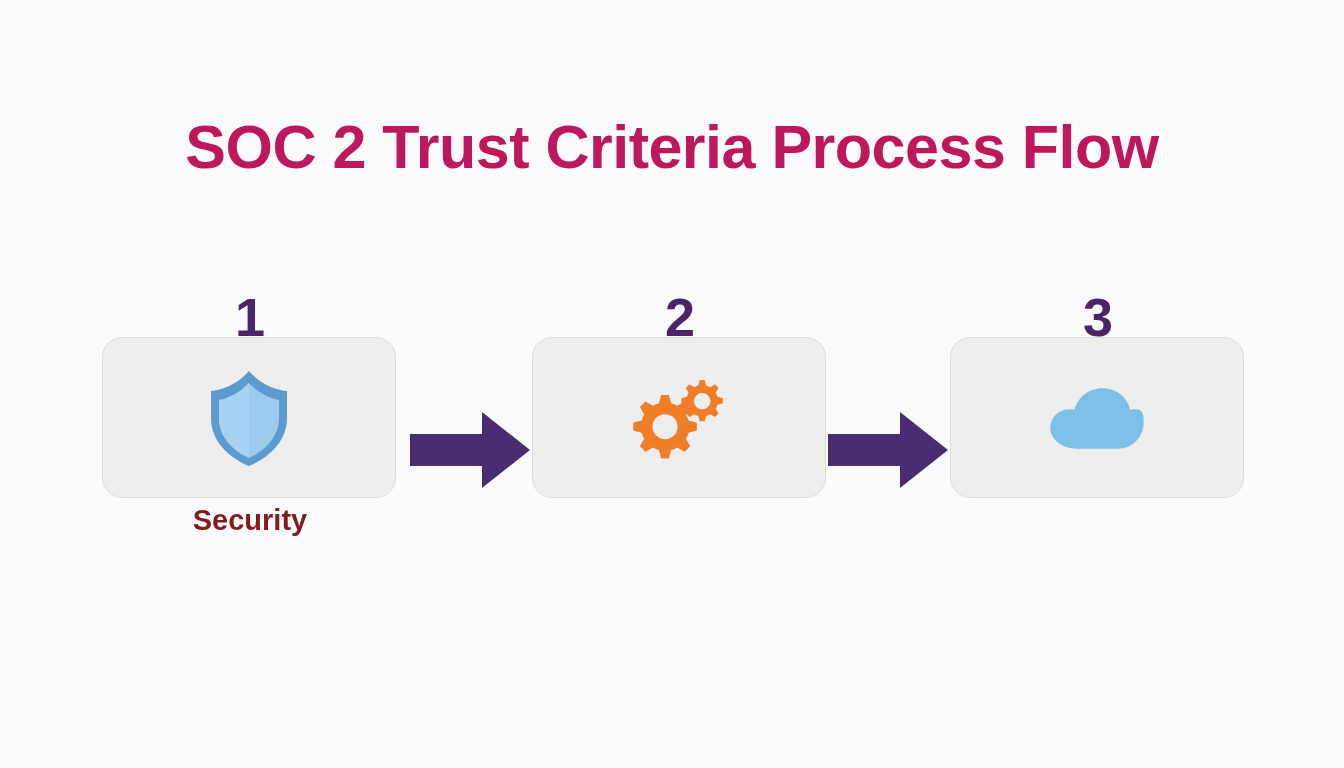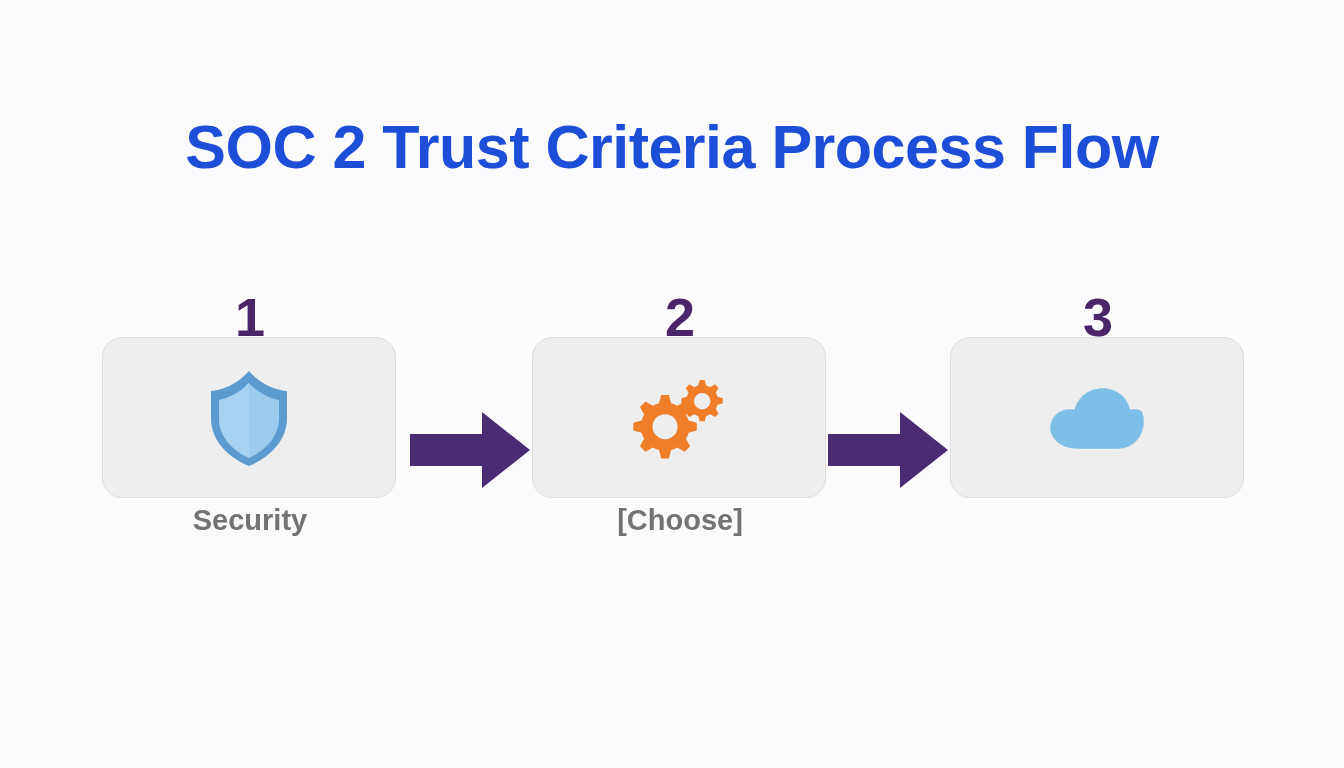--- a/index.html
+++ b/index.html
@@ -21,21 +21,21 @@
 
   
   .title {
     position: absolute;
     top: 112px;
     left: 0;
     width: 1344px;
     text-align: center;
     font-size: 61px;
     font-weight: bold;
-    color: #1d4ed8;
+    color: #be185d;
     letter-spacing: -0.5px;
     white-space: nowrap;
   }
 
   
   .flow {
     position: absolute;
     top: 290px;
     left: 102px;
     width: 1140px;
@@ -90,21 +90,21 @@
   }
 
   .step-label {
     position: absolute;
     top: 214px;
     left: -30px;
     width: 356px;
     text-align: center;
     font-size: 29px;
     font-weight: bold;
-    color: #737373;
+    color: #7f1d1d;
     white-space: nowrap;
   }
 
   
   .arrow {
     position: absolute;
     top: 122px;
     width: 120px;
     height: 76px;
     z-index: 1;
@@ -160,21 +160,20 @@
                        a21 21 0 0 1 2.7 6.4 l8.6 2.3 l0 8.0 l-8.6 2.3 a21 21 0 0 1 -2.7 6.4 l4.4 7.7
                        l-5.7 5.7 l-7.7 -4.4 a21 21 0 0 1 -6.4 2.7 l-2.3 8.6 l-8.0 0 l-2.3 -8.6
                        a21 21 0 0 1 -6.4 -2.7 l-7.7 4.4 l-5.7 -5.7 l4.4 -7.7 a21 21 0 0 1 -2.7 -6.4
                        l-8.6 -2.3 l0 -8.0 l8.6 -2.3 a21 21 0 0 1 2.7 -6.4 l-4.4 -7.7 l5.7 -5.7 l7.7 4.4
                        a21 21 0 0 1 6.4 -2.7 Z"></path>
               <circle cx="37.5" cy="59" r="13" fill="#eeeeef"></circle>
             </g>
           </svg>
         </div>
       </div>
-      <div class="step-label">[Choose]</div>
     </div>
 
     <div class="arrow arrow-2">
       <svg width="120" height="76" viewBox="0 0 120 76" xmlns="http://www.w3.org/2000/svg">
         <path d="M0 22 L72 22 L72 0 L120 38 L72 76 L72 54 L0 54 Z" fill="#4a2c72"></path>
       </svg>
     </div>
 
     <div class="step step-3">
       <div class="step-number">3</div>

